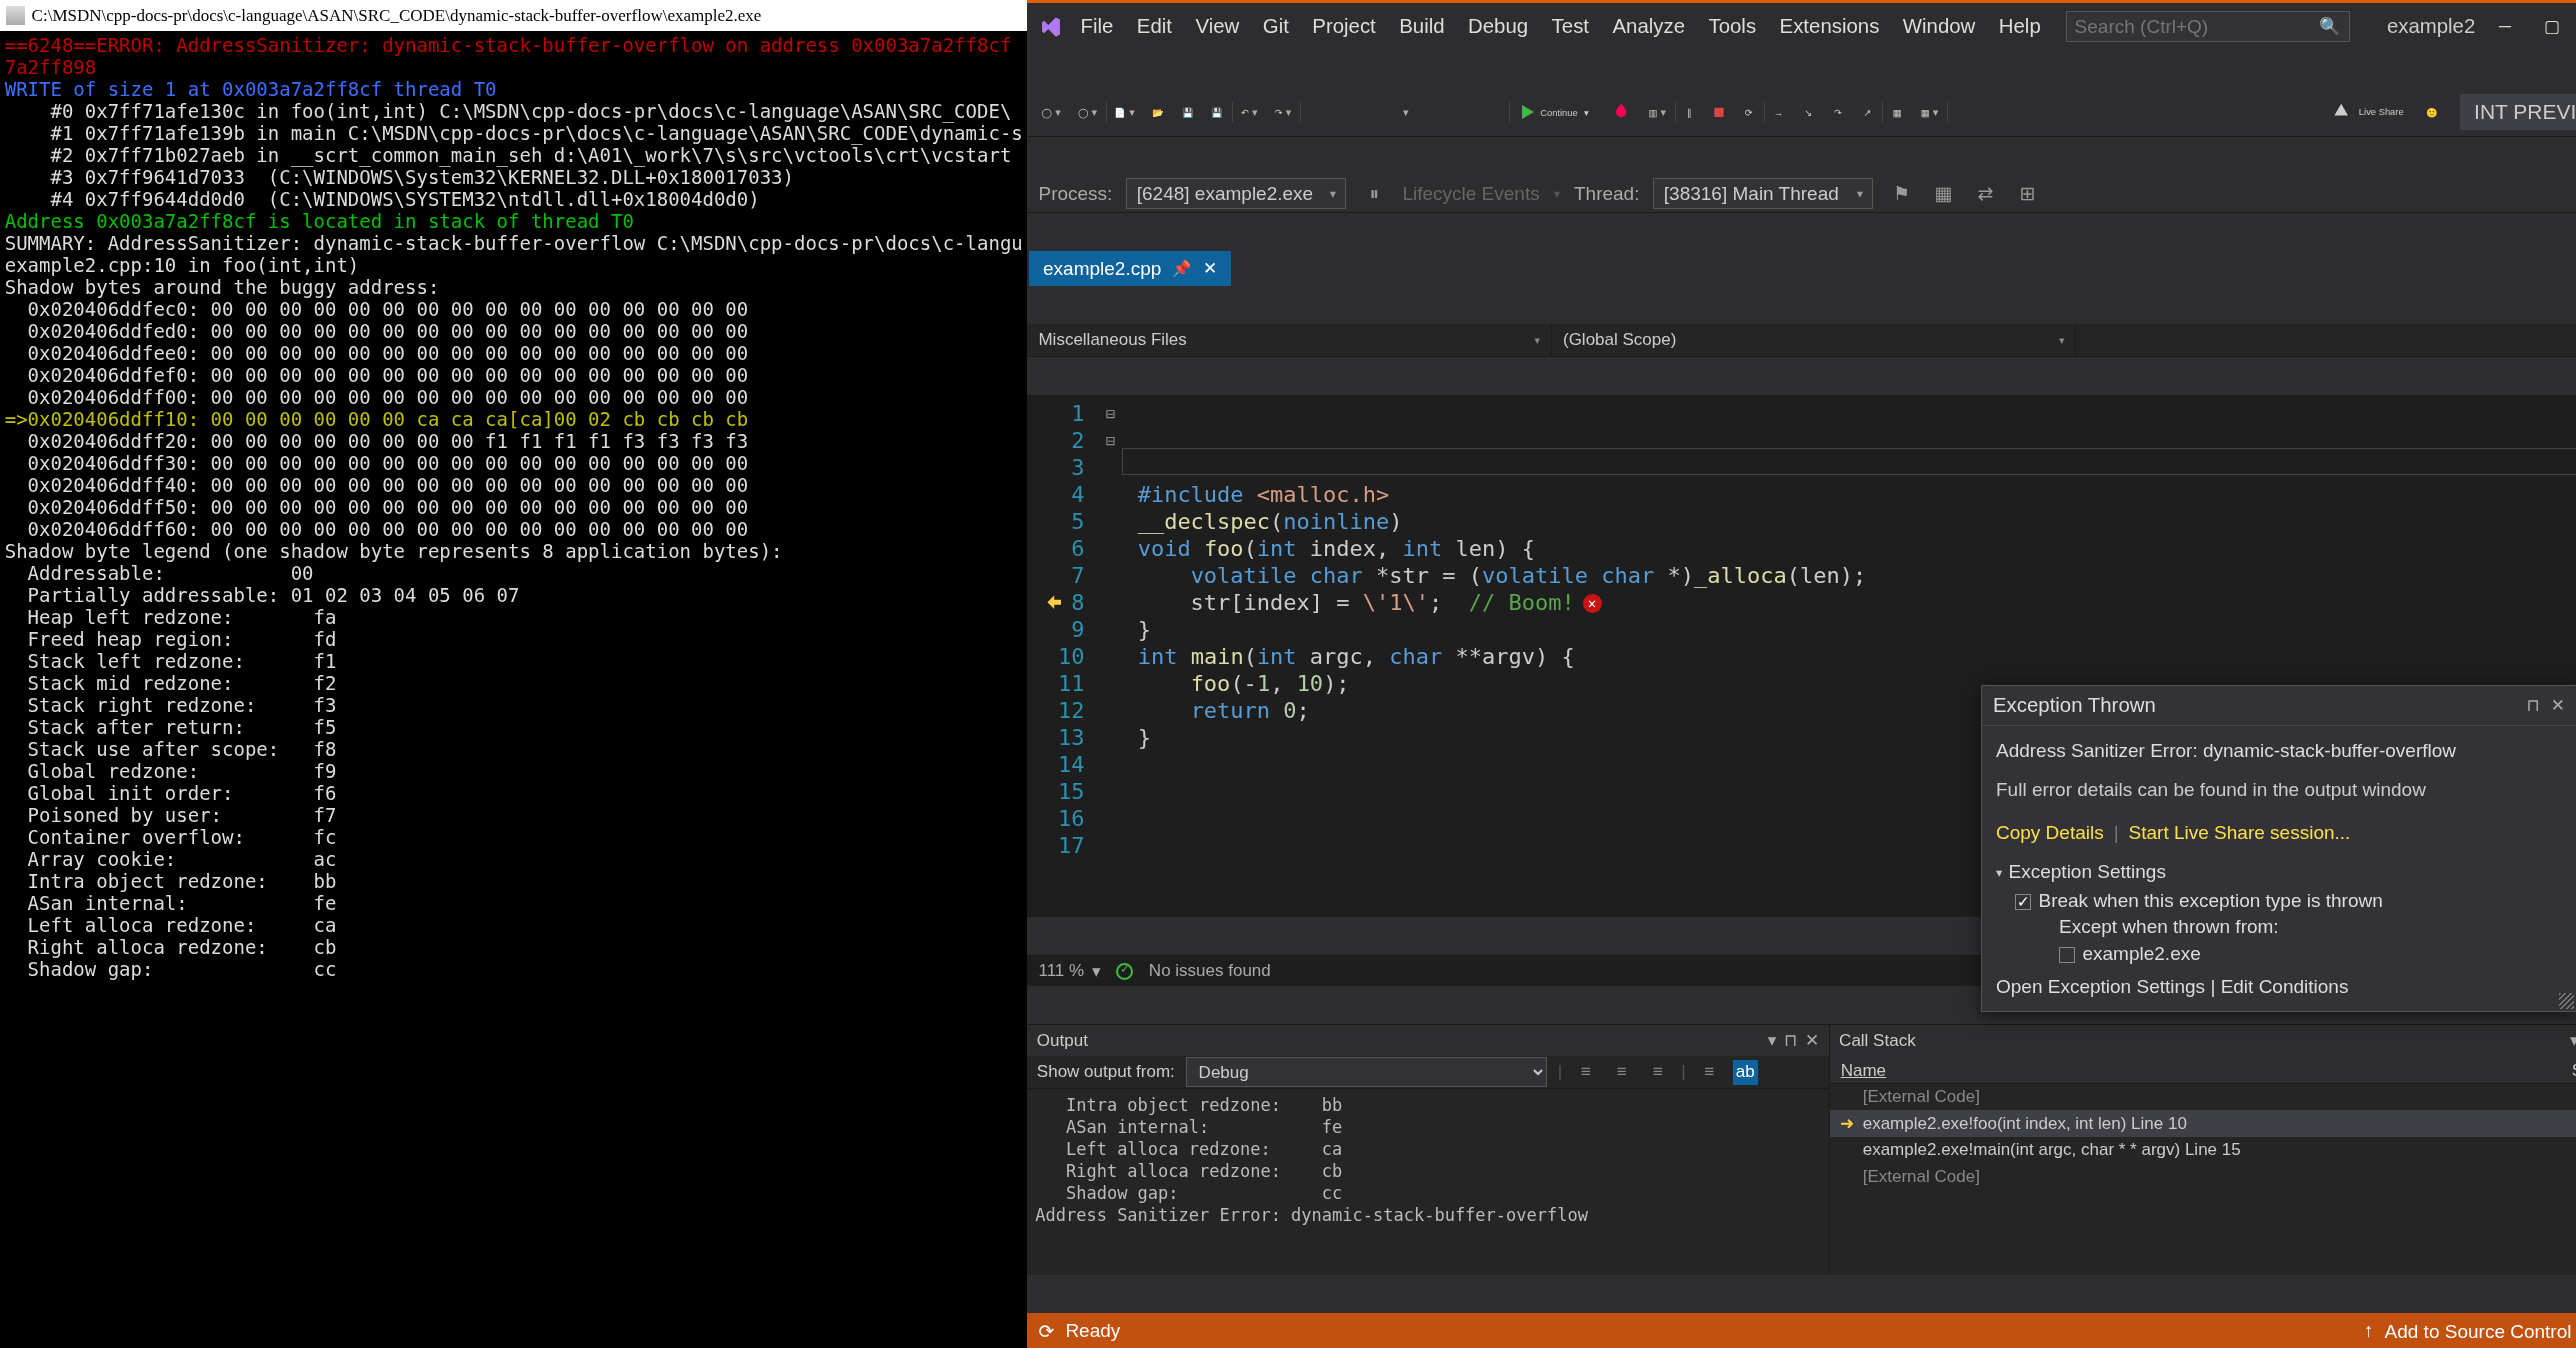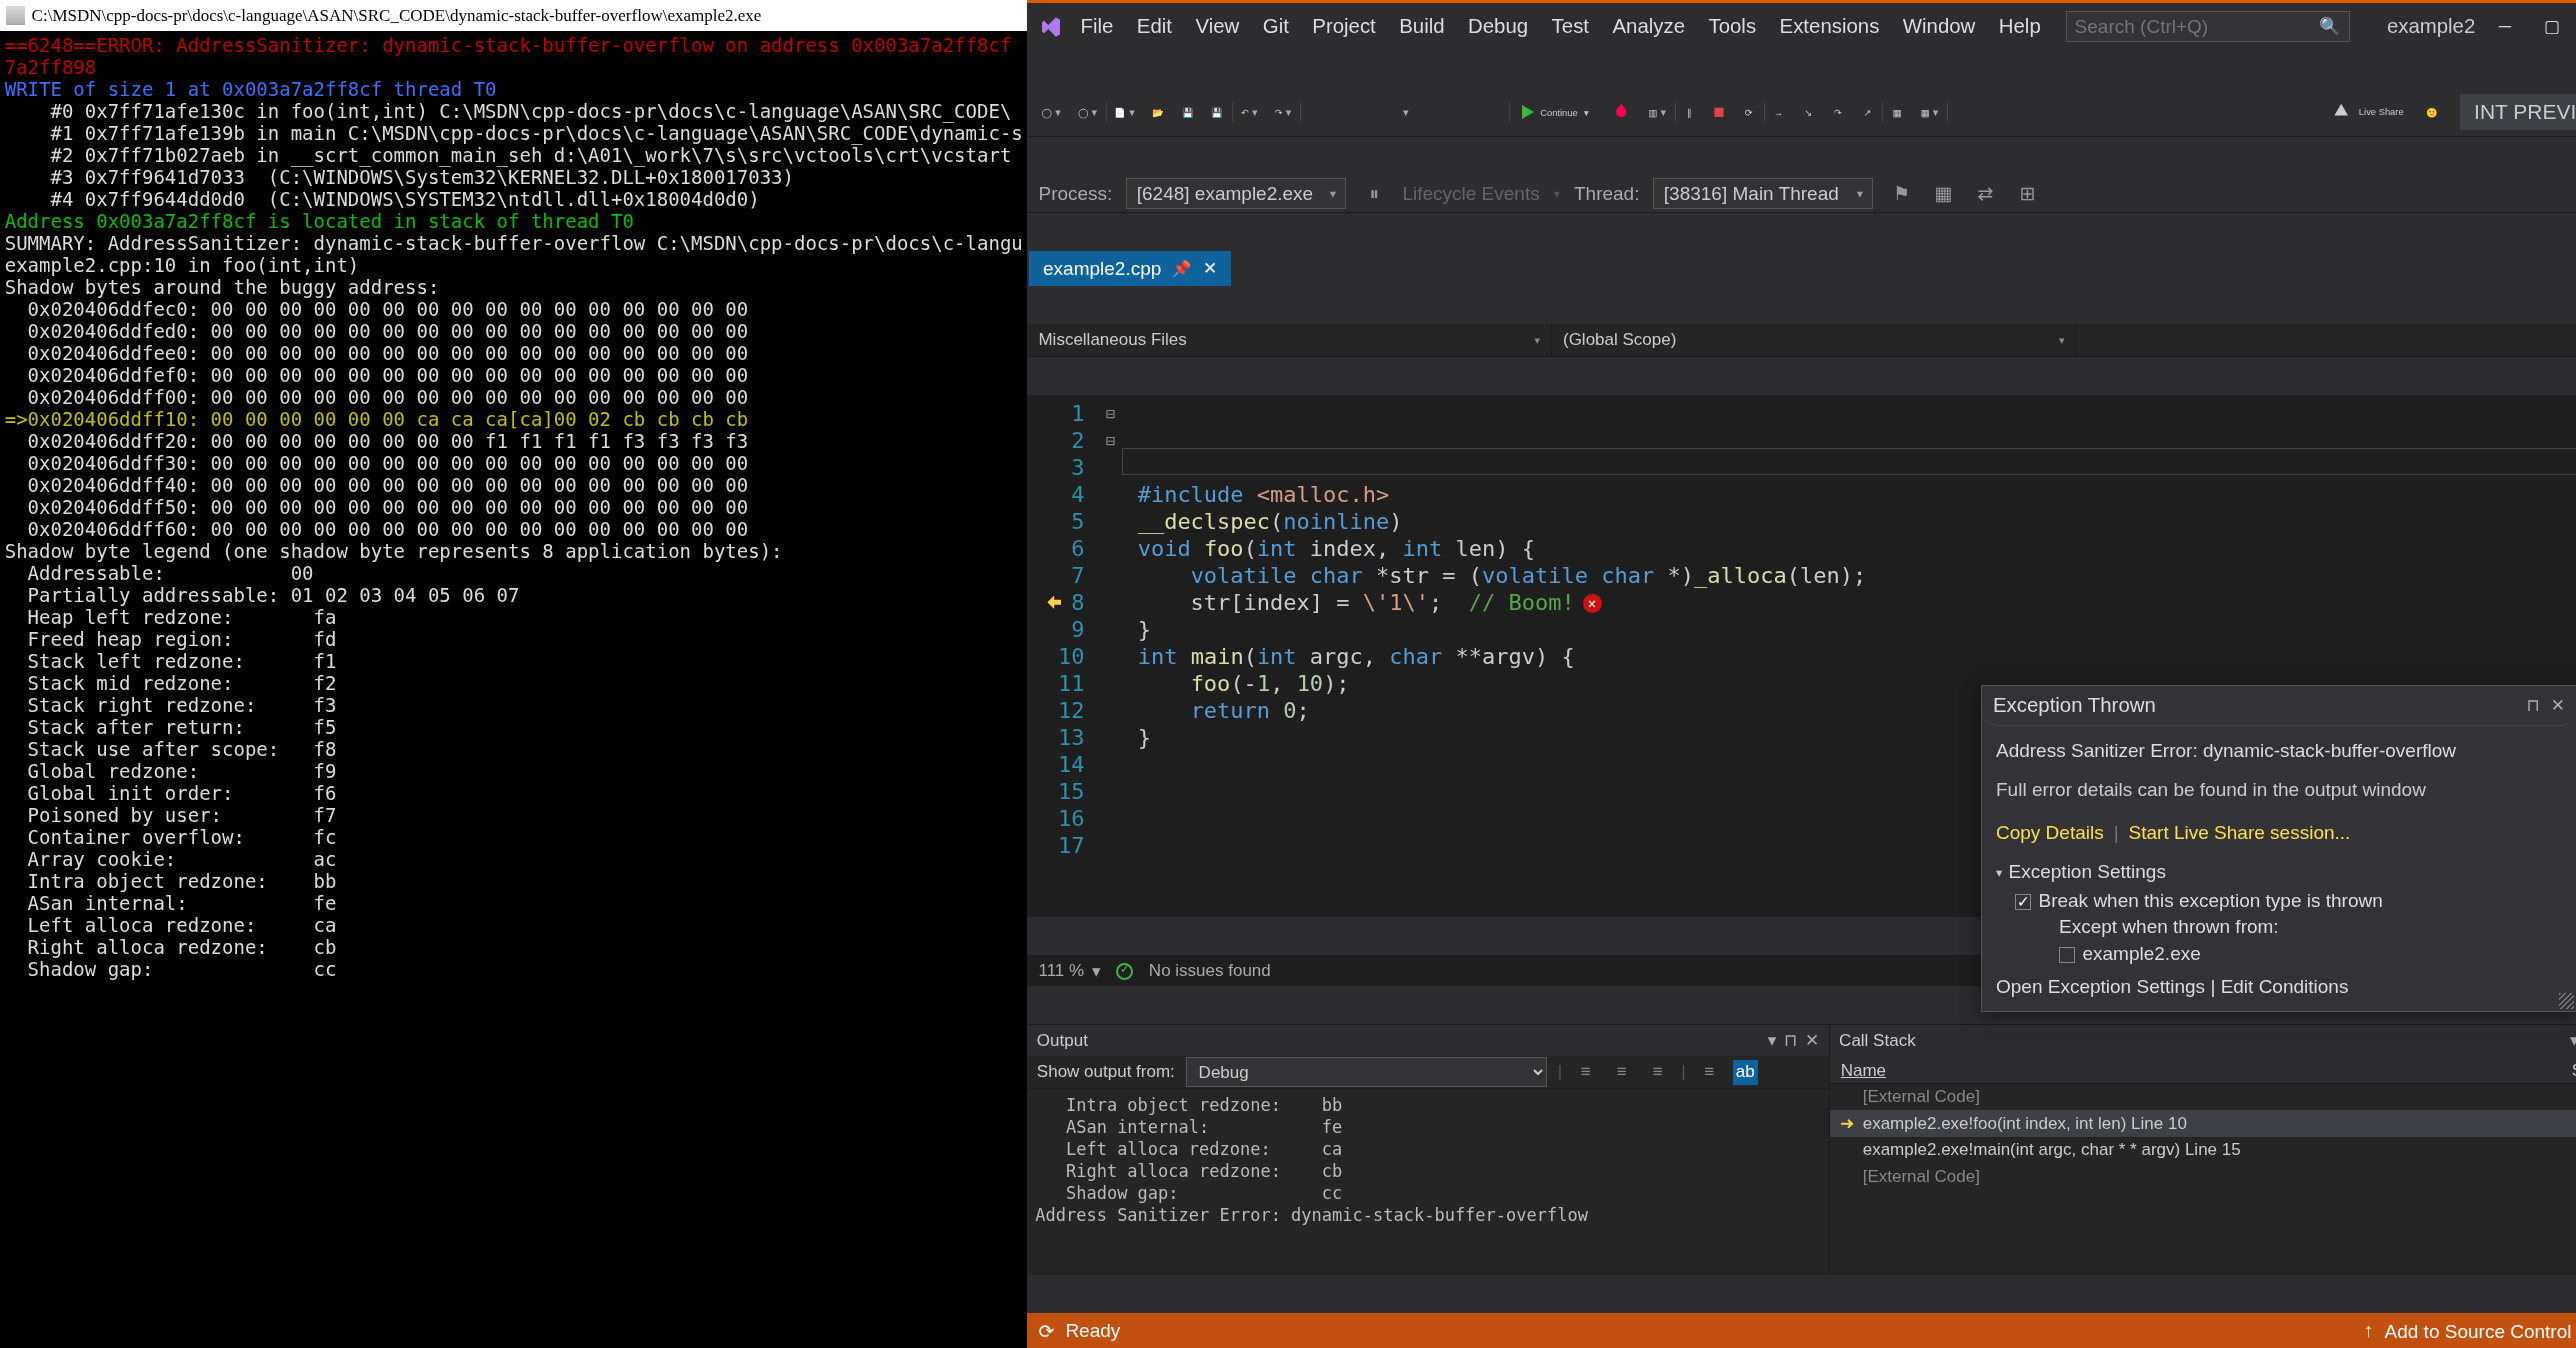--- a/index.html
+++ b/index.html
@@ -57,21 +57,21 @@
 .side-tab { writing-mode:vertical-rl; padding:12.5px 7.8px; background:#2d2d30; border-left:0.8px solid #1b1b1c; font-size:17px; color:#ccc; cursor:pointer; text-align:center; }
 .side-tab + .side-tab { margin-top:1.6px; }
 .gutter { width:71px; text-align:right; padding:4.7px 14px 0 0; color:#2b91af; font-family:Consolas,monospace; font-size:22px; line-height:27px; user-select:none; }
 .fold-gutter { width:23.5px; padding-top:4.7px; color:#888; font-family:Consolas,monospace; font-size:15.7px; line-height:27px; text-align:center; }
 .code { flex:1; padding:4.7px 0 0 15.7px; font-family:Consolas,monospace; font-size:22px; line-height:27px; white-space:pre; position:relative; }
 .code .kw { color:#569cd6; } .code .fn { color:#dcdcaa; } .code .str { color:#d69d85; } .code .cm { color:#57a64a; } .code .inc { color:#569cd6; } .code .incf { color:#d69d85; }
 .code .err-dot { display:inline-block; width:19px; height:19px; border-radius:50%; background:#c11; color:#fff; text-align:center; line-height:19px; font-size:14px; margin-left:7.8px; vertical-align:middle; }
 .code .current-line { position:absolute; left:0; right:0; height:27px; border:0.8px solid #444; pointer-events:none; }
 
 .exc { position:absolute; right:55px; top:290px; width:596px; background:#333337; border:0.8px solid #555; box-shadow:0 3.1px 15.7px rgba(0,0,0,0.6); font-size:19px; color:#ddd; }
-.exc-hd { padding:7.8px 11px; display:flex; align-items:center; justify-content:space-between; border-bottom:0.8px solid #444;border-radius:16px; }
+.exc-hd { padding:7.8px 11px; display:flex; align-items:center; justify-content:space-between; border-bottom:0.8px solid #444; }
 .exc-hd .ttl { font-size:20.4px; }
 .exc-hd .btns { display:flex; gap:11px; }
 .exc-hd .btns div { cursor:pointer; color:#aaa; font-size:17px; }
 .exc-body { padding:11px 14px; line-height:27px; }
 .exc-body .msg { margin-bottom:12.5px; }
 .exc-body .sub { margin:12.5px 0 15.7px; color:#ccc; }
 .exc-body a { color:#fde047; cursor:pointer; }
 .exc-body .divider { color:#777; margin:0 4.7px; }
 .exc-sect { padding:4.7px 14px 12.5px; }
 .exc-sect .hd { display:flex; align-items:center; gap:6.3px; margin-bottom:6.3px; }

